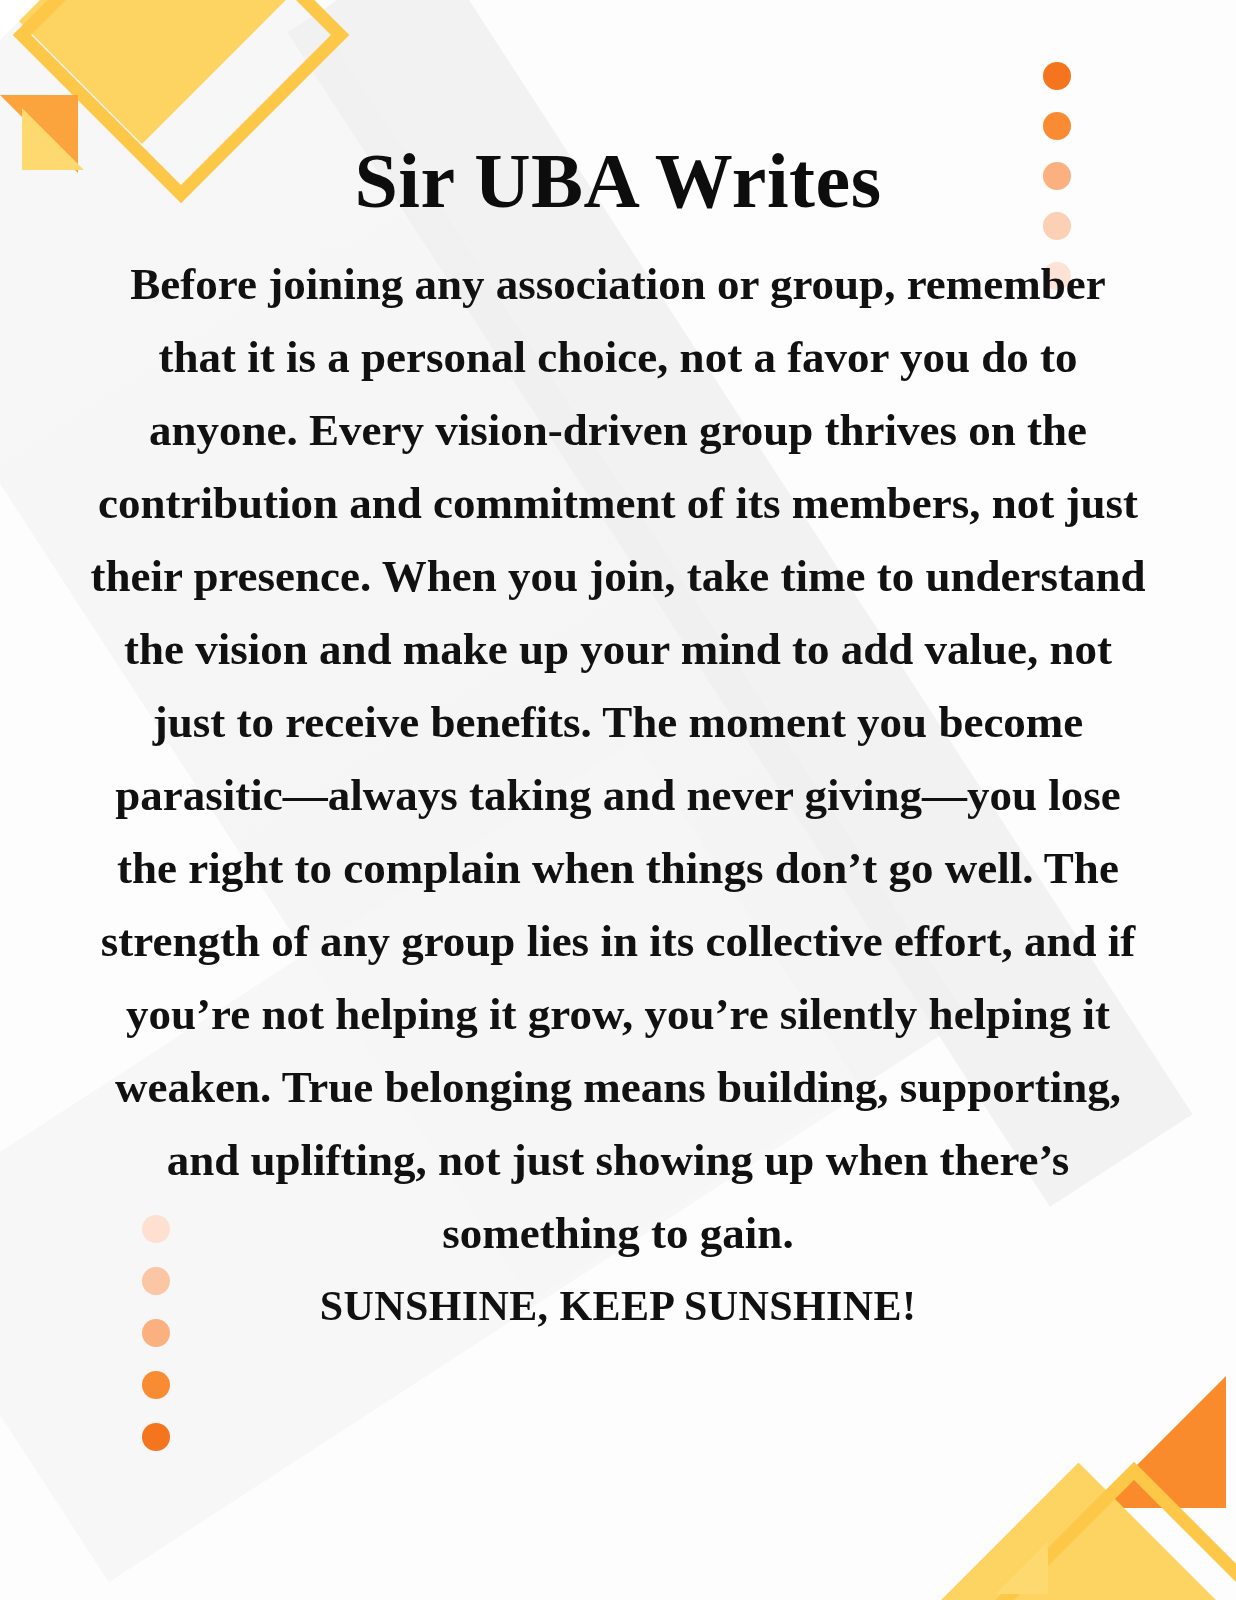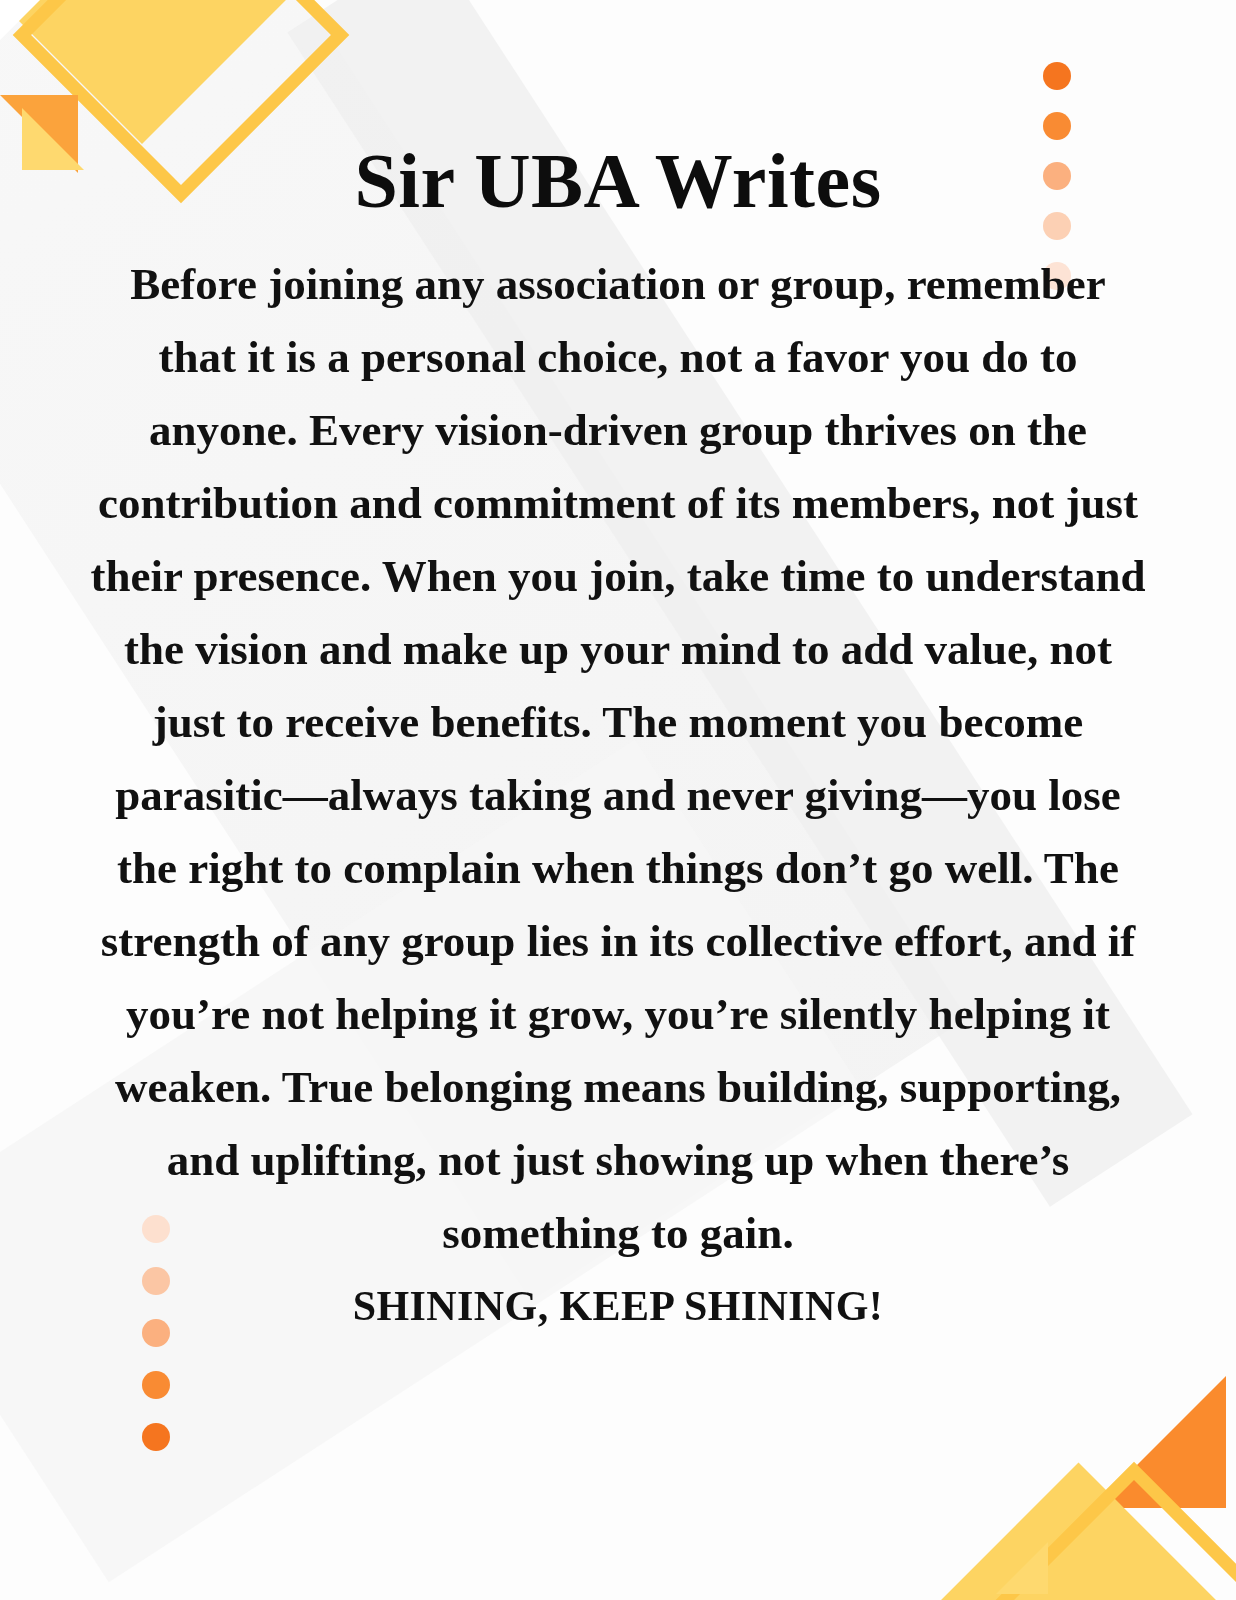--- a/index.html
+++ b/index.html
@@ -253,16 +253,16 @@
     <span class="dot" style="background: rgb(253, 224, 207);"></span>
     <span class="dot" style="background: rgb(251, 198, 164);"></span>
     <span class="dot" style="background: rgb(251, 176, 127);"></span>
     <span class="dot" style="background: rgb(249, 139, 51);"></span>
     <span class="dot" style="background: rgb(245, 117, 31);"></span>
   </div>
 
   <div class="content">
     <h1 class="title">Sir UBA Writes</h1>
     <p class="body-text">Before joining any association or group, remember that it is a personal choice, not a favor you do to anyone. Every vision-driven group thrives on the contribution and commitment of its members, not just their presence. When you join, take time to understand the vision and make up your mind to add value, not just to receive benefits. The moment you become parasitic—always taking and never giving—you lose the right to complain when things don’t go well. The strength of any group lies in its collective effort, and if you’re not helping it grow, you’re silently helping it weaken. True belonging means building, supporting, and uplifting, not just showing up when there’s something to gain.</p>
-    <span class="body-text signoff">SHINING, KEEP SHINING!</span>
+    <span class="body-text signoff">SUNSHINE, KEEP SUNSHINE!</span>
   </div>
 
 </div>
 
 </body></html>

